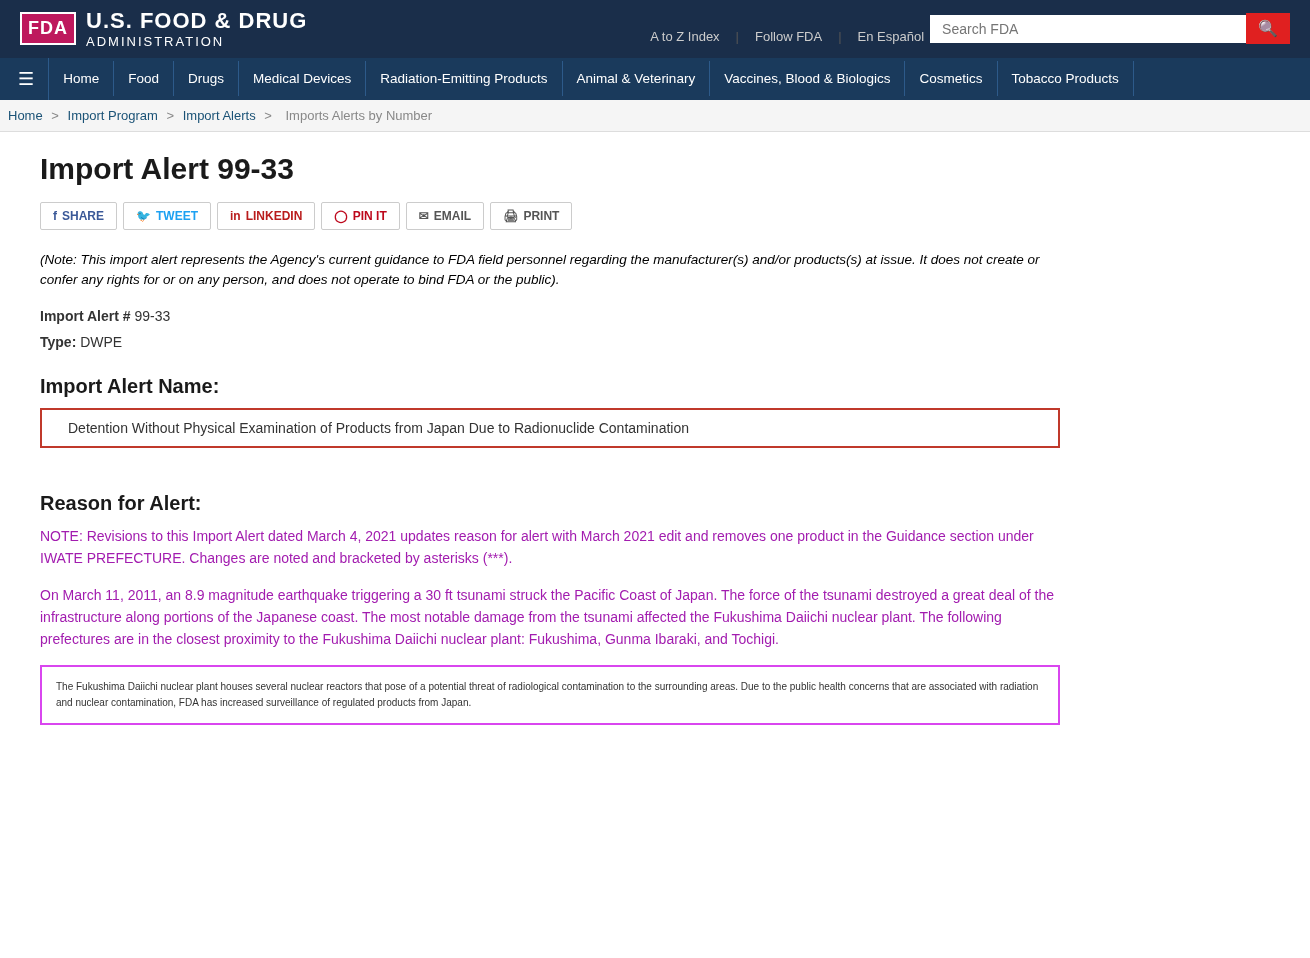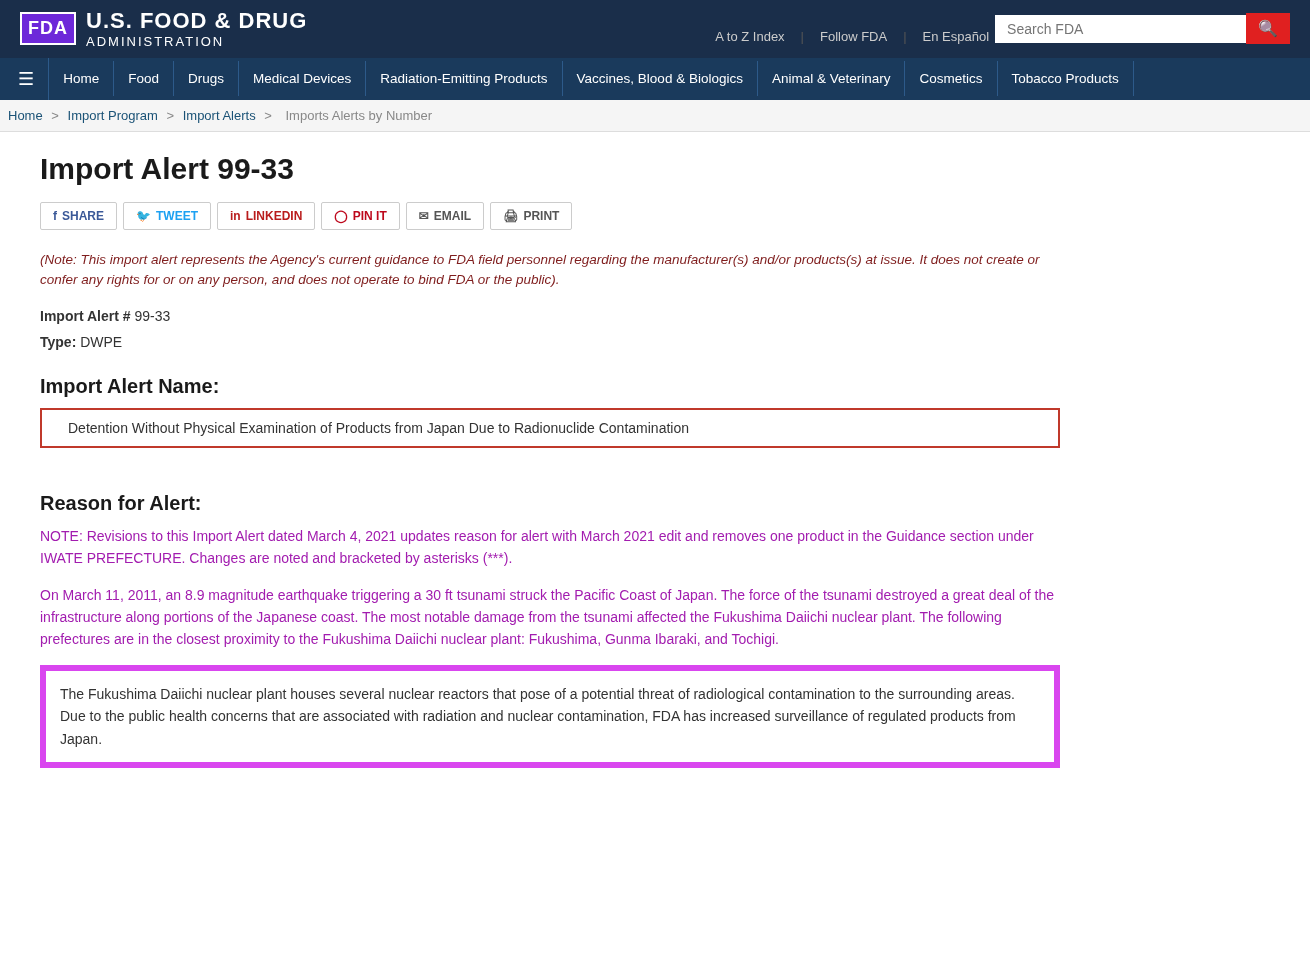--- a/index.html
+++ b/index.html
@@ -12,21 +12,21 @@
       display: flex;
       align-items: center;
       justify-content: space-between;
     }
     .header-logo {
       display: flex;
       align-items: center;
       gap: 10px;
     }
     .fda-box {
-      background: #6d28d9;
+      background: #be185d;
       border: 2px solid #fff;
       color: #fff;
       font-weight: bold;
       font-size: 18px;
       padding: 4px 6px;
       letter-spacing: 1px;
     }
     .agency-name {
       color: #fff;
       line-height: 1.2;
@@ -61,21 +61,21 @@
     }
     .search-bar {
       display: flex;
       align-items: center;
       gap: 0;
     }
     .search-bar input {
       padding: 6px 12px;
       border: none;
       font-size: 14px;
-      width: 251px;
+      width: 316px;
       outline: none;
       color: #999;
     }
     .search-bar button {
       background: #e02020;
       border: none;
       color: #fff;
       padding: 6px 12px;
       cursor: pointer;
       font-size: 16px;
@@ -163,21 +163,21 @@
     .social-btn.twitter { color: #1da1f2; }
     .social-btn.linkedin { color: #b91c1c; justify-content: space-between; }
     .social-btn.pinterest { color: #bd081c; }
     .social-btn.email { color: #555; }
     .social-btn.print { color: #555; }
 
     
     .note-text {
       font-style: italic;
       font-size: 13.5px;
-      color: #7f1d1d;
+      color: #000000;
       margin-bottom: 14px;
       line-height: 1.5;
     }
 
     
     .meta-info {
       margin-bottom: 20px;
       font-size: 14px;
       line-height: 1.8;
     }
@@ -208,23 +208,23 @@
     
     .body-text {
       font-size: 14px;
       line-height: 1.6;
       color: #a21caf;
       margin-bottom: 14px;
     }
 
     
     .highlight-box {
-      border: 6px solid #d946ef;
+      border: 2px solid #d946ef;
       padding: 12px 14px;
-      font-size: 14px;
+      font-size: 10px;
       color: #333;
       line-height: 1.6;
       margin-top: 10px;
     }
   </style>
 </head>
 <body>
 
 <div class="header-top">
   <div class="header-logo">
@@ -261,24 +261,24 @@
     <li>
         <a href="#">Drugs</a>
       </li>
     <li>
         <a href="#">Medical Devices</a>
       </li>
     <li>
         <a href="#">Radiation-Emitting Products</a>
       </li>
     <li>
+        <a href="#">Animal &amp; Veterinary</a>
+      </li>
+    <li>
         <a href="#">Vaccines, Blood &amp; Biologics</a>
-      </li>
-    <li>
-        <a href="#">Animal &amp; Veterinary</a>
       </li>
     <li>
         <a href="#">Cosmetics</a>
       </li>
     <li>
         <a href="#">Tobacco Products</a>
       </li>
   </ul>
 </nav>
 

